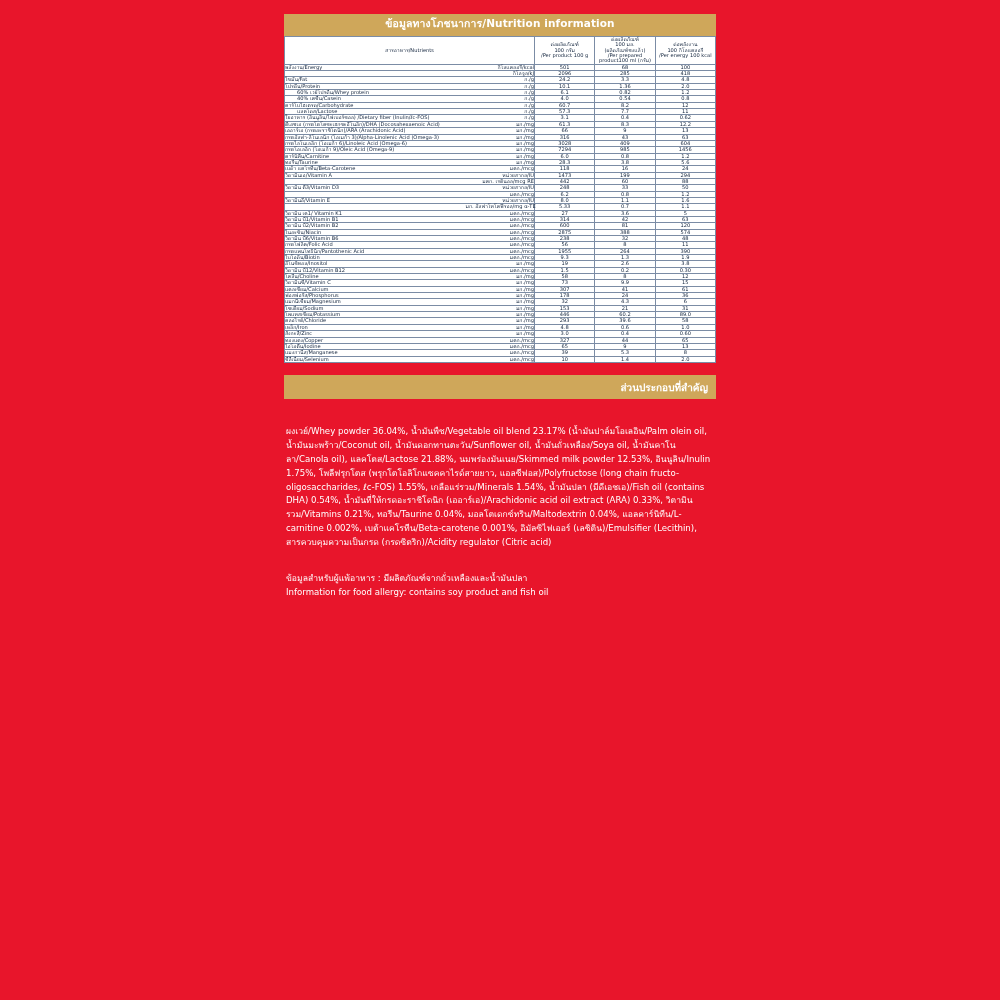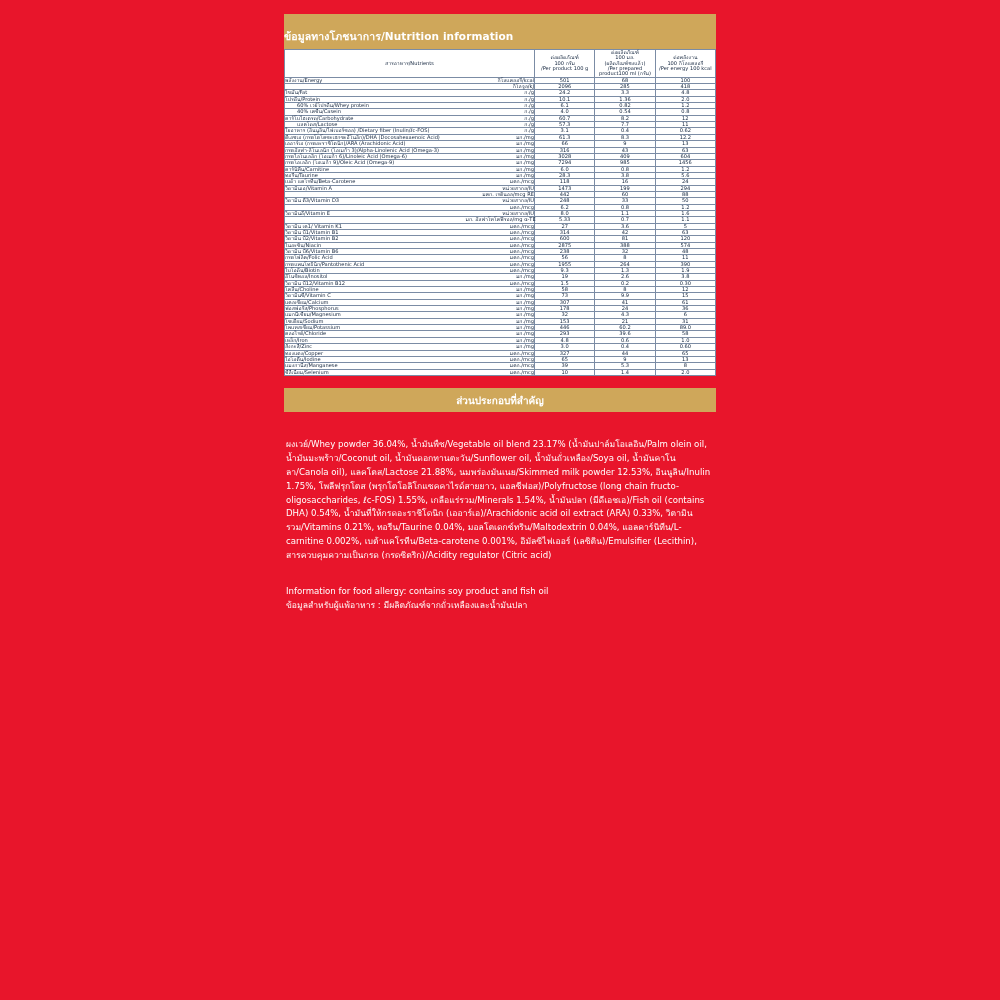--- a/index.html
+++ b/index.html
@@ -18,24 +18,24 @@
   .panel {
     position: absolute;
     left: 284px;
     top: 14px;
     width: 432px;
   }
   
   .hdr {
     background: #cfa75a;
     color: #ffffff;
-    text-align: left;
+    text-align: center;
     font-size: 10.5px;
     font-weight: bold;
-    padding: 14px 0 4px 0;
+    padding: 1px 0 4px 0;
     letter-spacing: 0.1px;
   }
   
   table.nut {
     width: 100%;
     border-collapse: collapse;
     background: #ffffff;
     table-layout: fixed;
   }
   table.nut td, table.nut th {
@@ -68,24 +68,24 @@
   }
   .nut-val {
     text-align: center;
     padding: 1.1px 1px;
   }
   tr.grp td { border-top: 0.9px solid #5d7392; }
   
   .ing-hdr {
     background: #cfa75a;
     color: #ffffff;
-    text-align: center;
+    text-align: right;
     font-size: 10px;
     font-weight: bold;
-    padding: 5px 0 4px 0;
+    padding: 5px 8px 4px 0;
     margin-top: 12px;
   }
   .ing-body {
     color: #ffffff;
     font-size: 8.6px;
     line-height: 1.62;
     margin-top: 26px;
     padding: 0 2px;
     text-align: left;
   }
@@ -465,18 +465,18 @@
             <td class="nut-val">1.4</td>
             <td class="nut-val">2.0</td>
           </tr>
         </tbody>
     </table>
 
     <div class="ing-hdr">ส่วนประกอบที่สำคัญ</div>
     <div class="ing-body">ผงเวย์/Whey powder 36.04%, น้ำมันพืช/Vegetable oil blend 23.17% (น้ำมันปาล์มโอเลอิน/Palm olein oil, น้ำมันมะพร้าว/Coconut oil, น้ำมันดอกทานตะวัน/Sunflower oil, น้ำมันถั่วเหลือง/Soya oil, น้ำมันคาโนลา/Canola oil), แลคโตส/Lactose 21.88%, นมพร่องมันเนย/Skimmed milk powder 12.53%, อินนูลิน/Inulin 1.75%, โพลีฟรุกโตส (พรุกโตโอลิโกแซคคาไรด์สายยาว, แอลซีฟอส)/Polyfructose (long chain fructo-oligosaccharides, ℓc-FOS) 1.55%, เกลือแร่รวม/Minerals 1.54%, น้ำมันปลา (มีดีเอชเอ)/Fish oil (contains DHA) 0.54%, น้ำมันที่ให้กรดอะราชิโดนิก (เออาร์เอ)/Arachidonic acid oil extract (ARA) 0.33%, วิตามินรวม/Vitamins 0.21%, ทอรีน/Taurine 0.04%, มอลโตเดกซ์ทริน/Maltodextrin 0.04%, แอลคาร์นิทีน/L-carnitine 0.002%, เบต้าแคโรทีน/Beta-carotene 0.001%, อิมัลซิไฟเออร์ (เลซิติน)/Emulsifier (Lecithin), สารควบคุมความเป็นกรด (กรดซิตริก)/Acidity regulator (Citric acid)</div>
 
     <div class="allergy">
+      <div>ข้อมูลสำหรับผู้แพ้อาหาร : มีผลิตภัณฑ์จากถั่วเหลืองและน้ำมันปลา</div>
       <div>Information for food allergy: contains soy product and fish oil</div>
-      <div>ข้อมูลสำหรับผู้แพ้อาหาร : มีผลิตภัณฑ์จากถั่วเหลืองและน้ำมันปลา</div>
     </div>
 
   </div>
 </div>
 
 </body></html>

